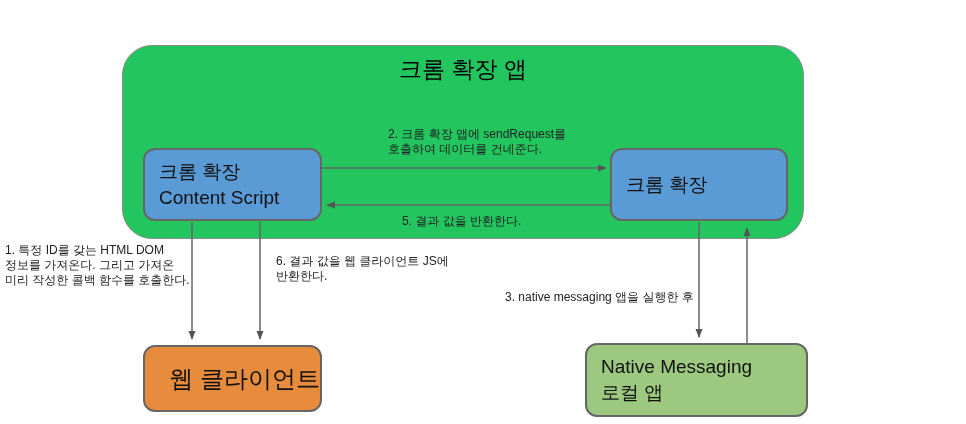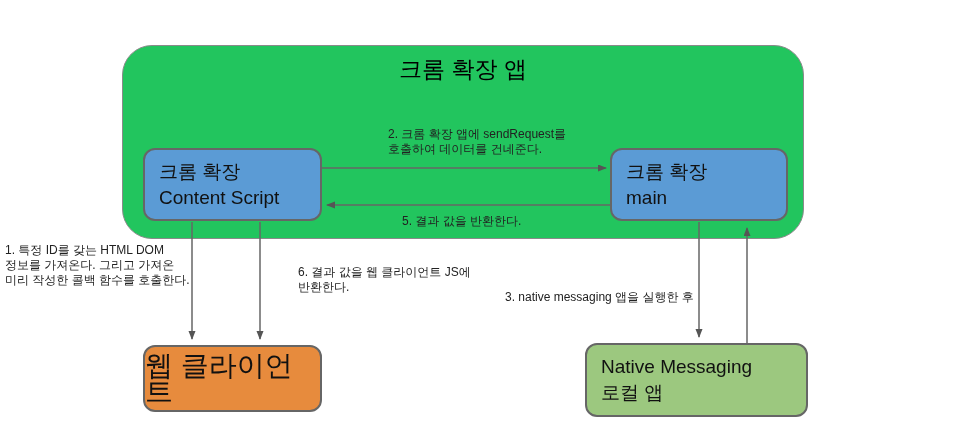--- a/index.html
+++ b/index.html
@@ -14,21 +14,21 @@
   .container-title{
     position:absolute;left:0;top:8px;width:100%;text-align:center;
     font-size:23px;color:#000;
   }
   .node{
     position:absolute;border:2px solid #666666;border-radius:12px;box-sizing:border-box;
     display:flex;flex-direction:column;justify-content:center;
     font-size:19px;line-height:26px;color:#111;
   }
   .node.pad-left{padding-left:14px;}
-  .node.center{align-items:flex-end;font-size:28px;}
+  .node.center{align-items:flex-end;font-size:24px;}
   .node-content-script{left:143px;top:148px;width:179px;height:73px;}
   .node-main{left:610px;top:148px;width:178px;height:73px;}
   .node-web-client{left:143px;top:345px;width:179px;height:67px;}
   .node-native{left:585px;top:343px;width:223px;height:74px;}
   .svg-layer{position:absolute;left:0;top:0;width:966px;height:424px;pointer-events:none;}
   .note{
     position:absolute;font-size:12px;line-height:15px;color:#222;white-space:nowrap;
   }
 </style>
 </head>
@@ -54,21 +54,20 @@
     <line x1="747" y1="343" x2="747" y2="228" stroke="#666666" stroke-width="1.5" marker-end="url(#ah)"></line>
   </svg>
 
   <div class="node pad-left node-content-script" style="background-color: rgb(91, 155, 213);">
     <div>크롬 확장</div>
     <div>Content Script</div>
   </div>
 
   <div class="node pad-left node-main" style="background-color: rgb(91, 155, 213);">
     <div>크롬 확장</div>
-    <div>main</div>
   </div>
 
   <div class="node center node-web-client" style="background-color: rgb(231, 139, 61);">
     <div>웹 클라이언트</div>
   </div>
 
   <div class="node pad-left node-native" style="background-color: rgb(156, 200, 127);">
     <div>Native Messaging</div>
     <div>로컬 앱</div>
   </div>
@@ -86,18 +85,18 @@
 
   <div class="note" style="left:505px;top:290px;">
     <div>3. native messaging 앱을 실행한 후</div>
   </div>
 
 
   <div class="note" style="left:402px;top:214px;">
     <div>5. 결과 값을 반환한다.</div>
   </div>
 
-  <div class="note" style="left:276px;top:265px;margin-left:22px;">
+  <div class="note" style="left:276px;top:254px;">
     <div>6. 결과 값을 웹 클라이언트 JS에</div>
     <div>반환한다.</div>
   </div>
 
 </div>
 
 </body></html>

